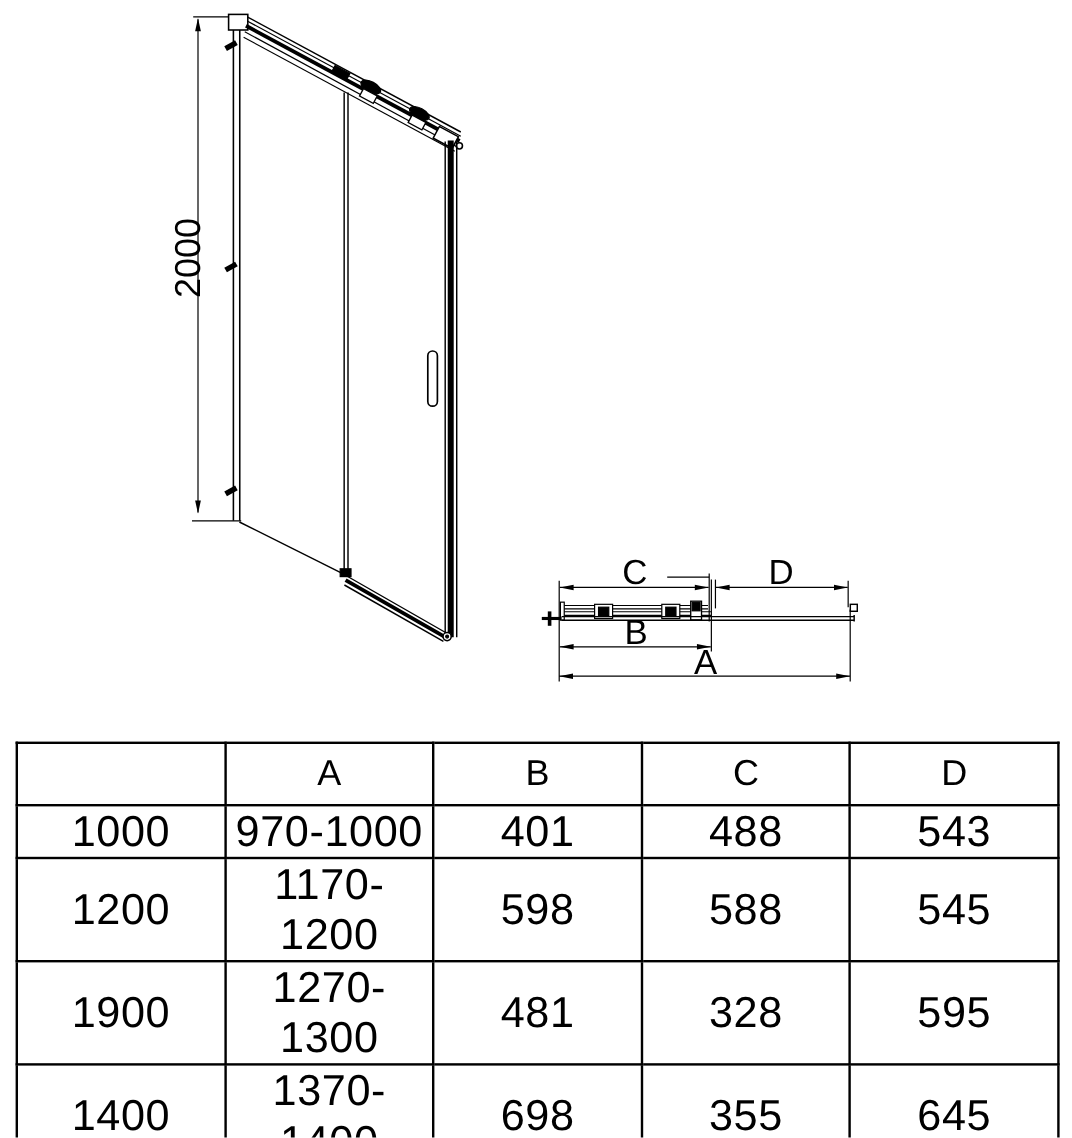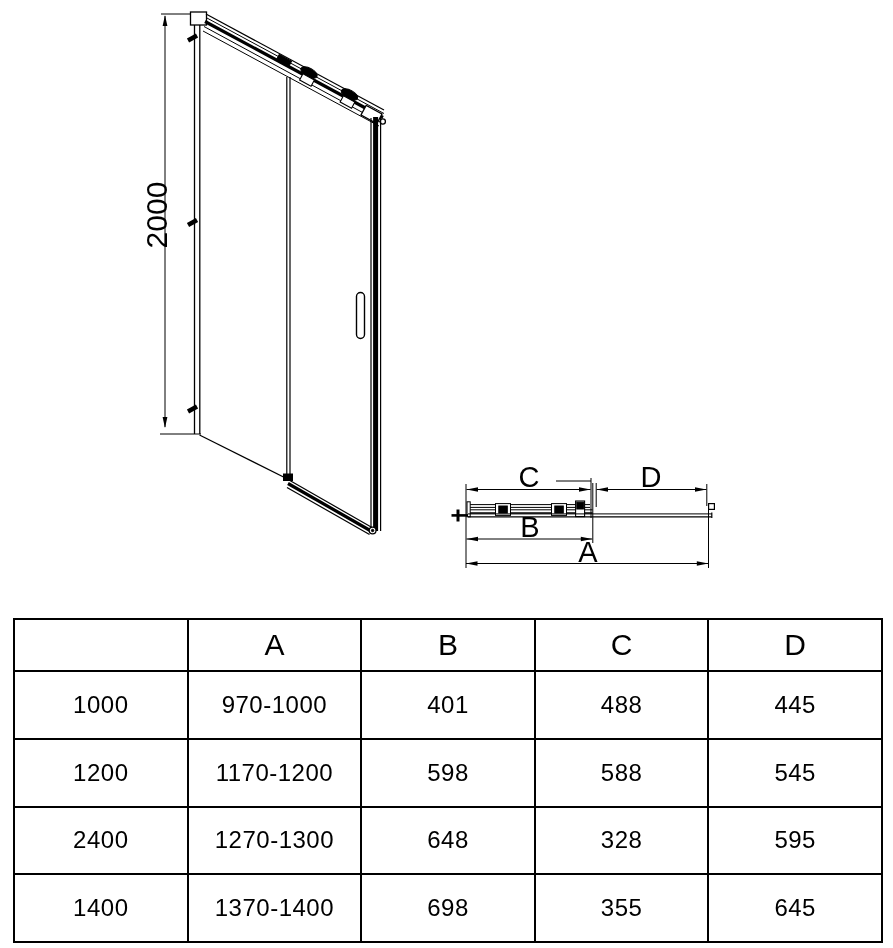--- a/index.html
+++ b/index.html
@@ -14,21 +14,21 @@
   svg.drawing text{fill:#000000;}
   table.spec{
     position:absolute;left:13px;top:618px;width:870px;height:325px;
     border-collapse:collapse;table-layout:fixed;background:#fff;
   }
   table.spec th, table.spec td{
     border:2px solid #000;text-align:center;vertical-align:middle;
     font-weight:normal;padding:0;
   }
   table.spec th{font-size:30px;height:50px;}
-  table.spec td{font-size:24px;letter-spacing:0.5px;}
+  table.spec td{font-size:36px;letter-spacing:0.5px;}
 </style>
 </head>
 <body>
 
 <svg class="drawing" width="893" height="600" viewBox="0 0 893 600" fill="none">
 
   <g>
 
     <g>
       <line x1="161" y1="14" x2="201" y2="14" stroke-width="1"></line>
@@ -162,33 +162,33 @@
       <th>A</th>
       <th>B</th>
       <th>C</th>
       <th>D</th>
     </tr>
     <tr>
       <td>1000</td>
       <td>970-1000</td>
       <td>401</td>
       <td>488</td>
-      <td>445</td>
+      <td>543</td>
     </tr>
     <tr>
       <td>1200</td>
       <td>1170-1200</td>
       <td>598</td>
       <td>588</td>
       <td>545</td>
     </tr>
     <tr>
-      <td>2400</td>
+      <td>1900</td>
       <td>1270-1300</td>
-      <td>648</td>
+      <td>481</td>
       <td>328</td>
       <td>595</td>
     </tr>
     <tr>
       <td>1400</td>
       <td>1370-1400</td>
       <td>698</td>
       <td>355</td>
       <td>645</td>
     </tr>

